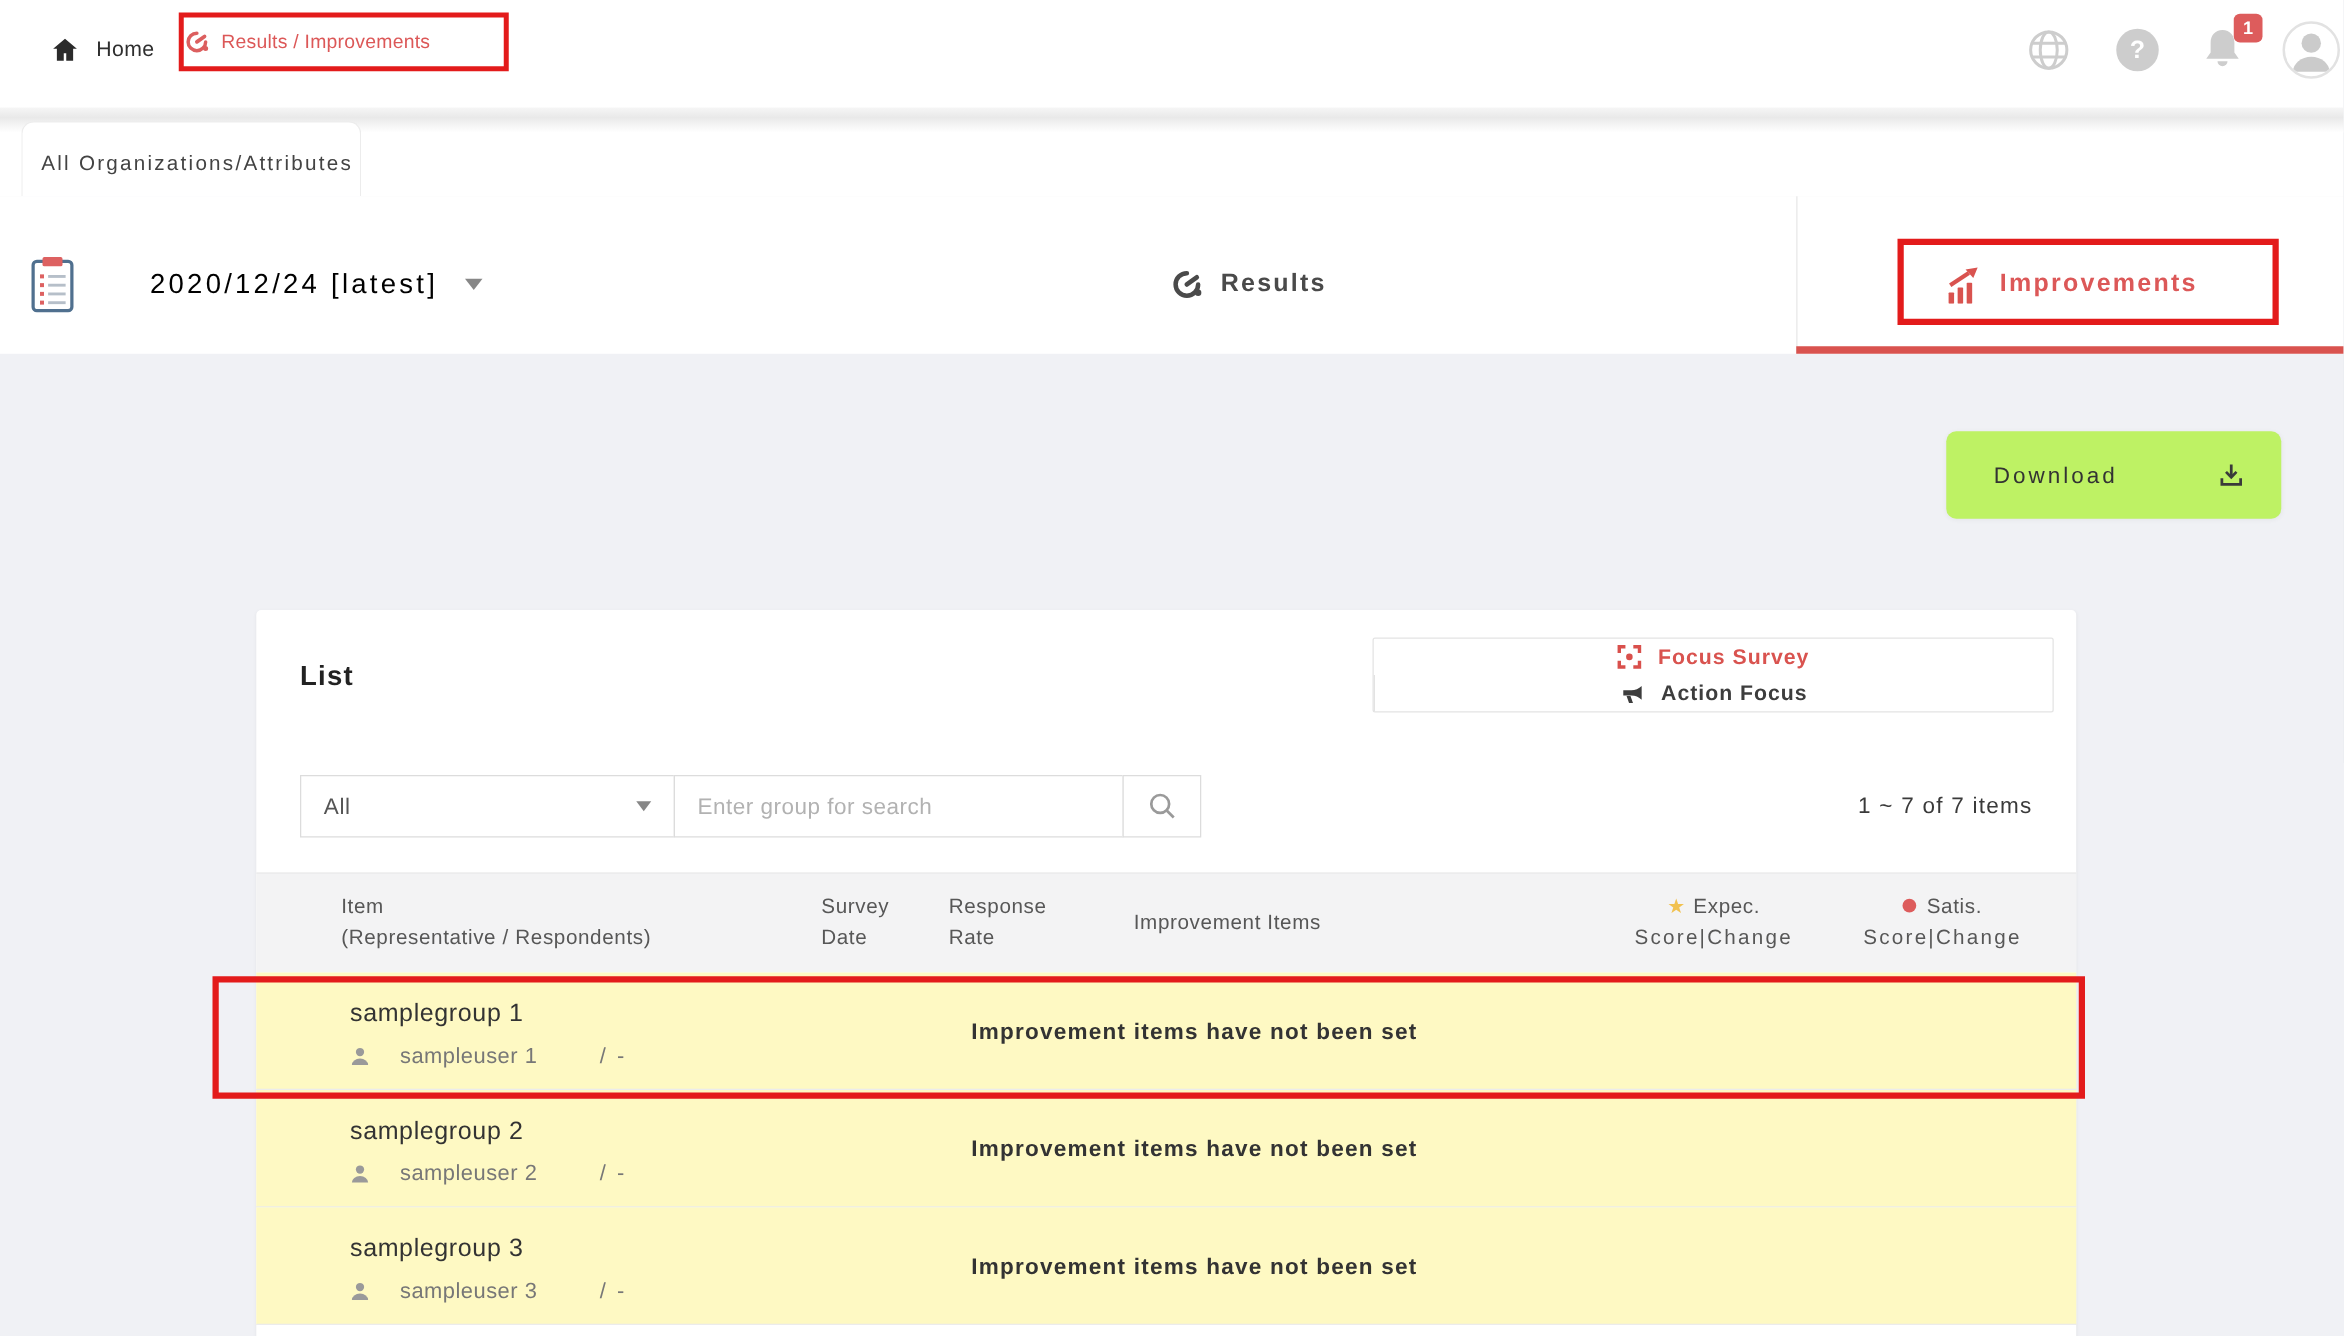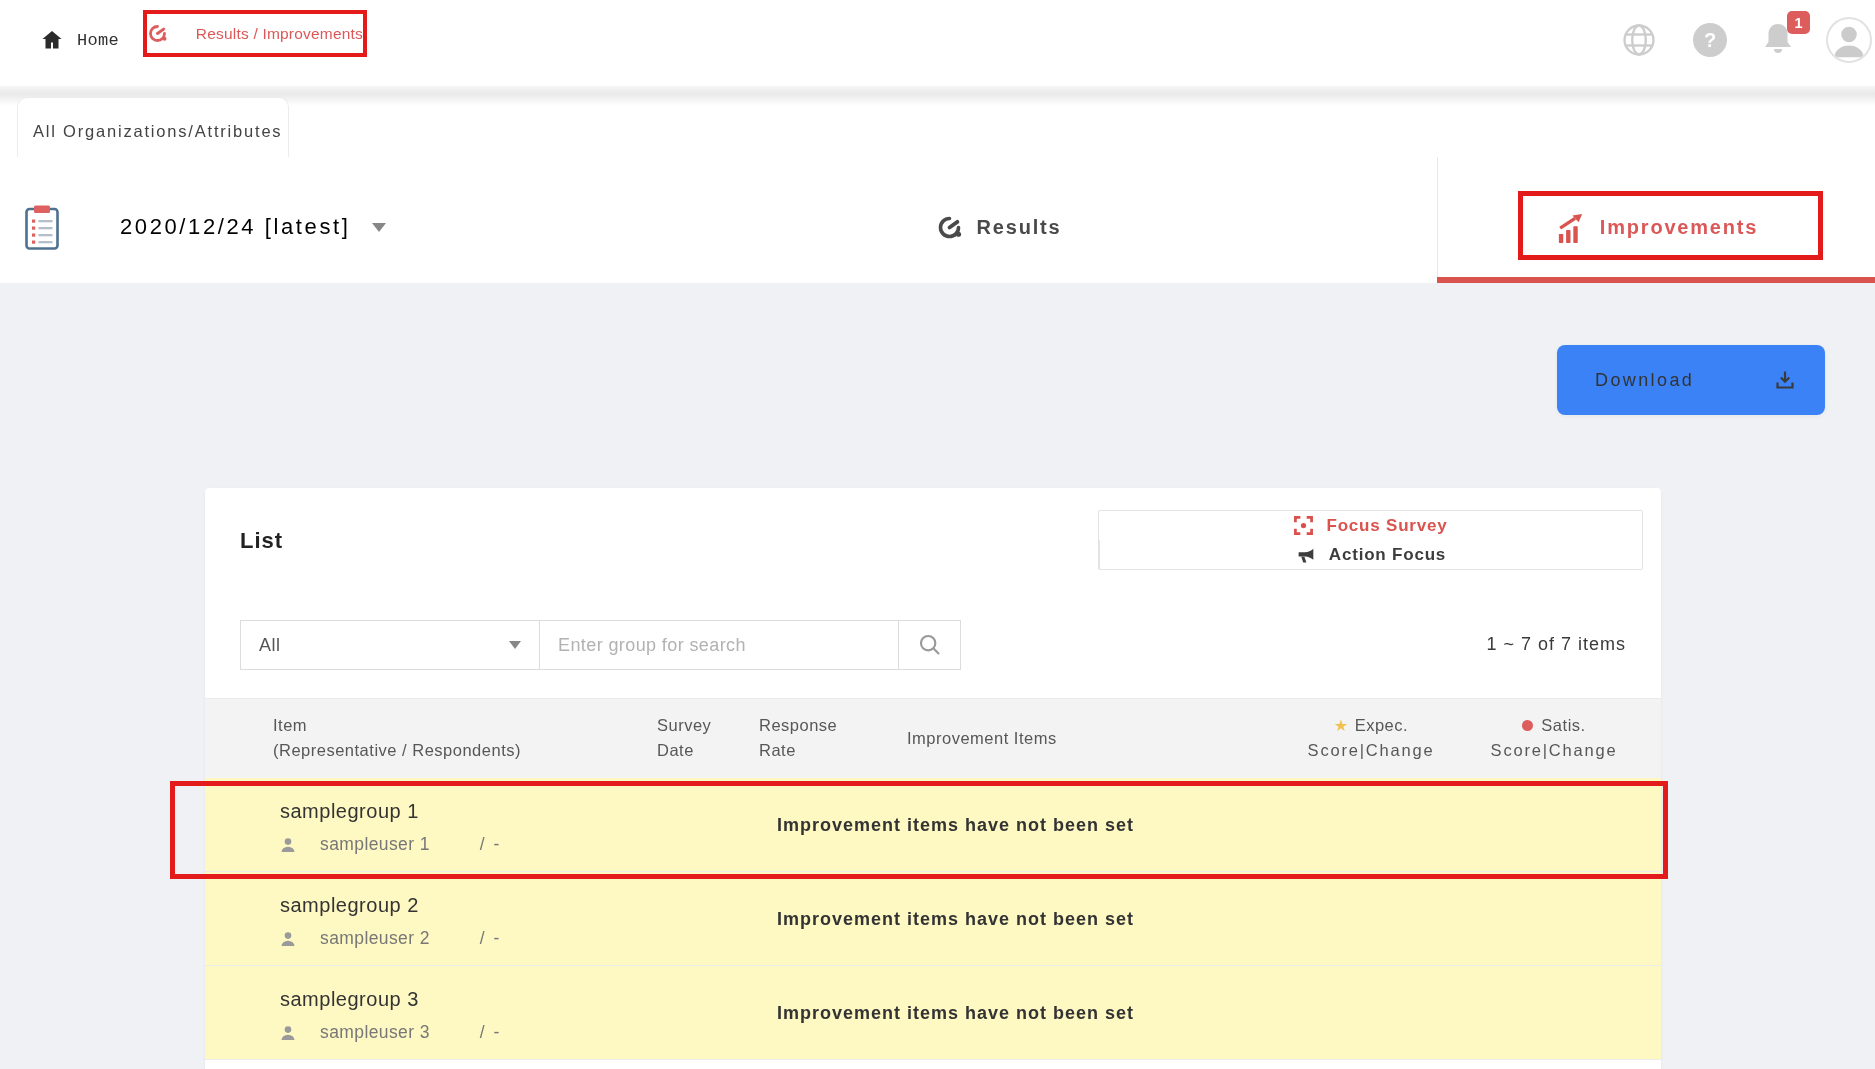--- a/index.html
+++ b/index.html
@@ -4,24 +4,24 @@
 <style>
   * { margin:0; padding:0; box-sizing:border-box; }
   html,body { background:#e9eaee; }
   body { font-family:"Liberation Sans", sans-serif; }
   .page { position:relative; width:1875px; height:1069px; overflow:hidden;
           background:var(--body_bg, #f0f1f5); }
 
   
   .hdr { position:absolute; left:0; top:0; width:1875px; height:80px; background:#fff; }
   .home { position:absolute; left:40px; top:0; height:80px; display:flex; align-items:center; gap:13px; cursor:pointer; }
-  .home-lbl { font-size:17px; color:#2f2f2f; letter-spacing:.3px;font-family:Liberation Mono, monospace; }
-  .nav-ri { position:absolute; left:143px; top:10px; width:224px; height:47px;
+  .home-lbl { font-size:17px; color:#2f2f2f; letter-spacing:.3px; }
+  .nav-ri { position:absolute; left:143px; top:10px; width:264px; height:47px;
             border:4px solid var(--accent_red,#e31b1b); display:flex; align-items:center;
-            justify-content:space-between; gap:9px; background:#fff; }
+            justify-content:flex-start; gap:9px; background:#fff; }
   .nav-ri span { font-size:15.5px; color:var(--salmon,#dc5f5f); letter-spacing:.2px; }
 
   .logo { position:absolute; left:922px; top:0; height:80px; display:flex; align-items:center; gap:13px; }
   .ring { position:relative; width:41px; height:41px; border-radius:50%;
           background:conic-gradient(from 215deg, #ea5514, #e60012 35%, #e60012 70%, #f08300 95%, #ea5514); }
   .ring::after { content:""; position:absolute; inset:11px; background:#fff; border-radius:50%; }
   .logo-txt { display:flex; flex-direction:column; }
   .logo-txt span { font-size:15.5px; font-weight:bold; color:var(--brand_red,#e60012);
                    letter-spacing:1px; line-height:18px; }
 
@@ -62,21 +62,21 @@
   .sel-div { position:absolute; left:1437px; top:0; width:1px; height:126px; background:#e8e8e8; }
   .tab-underline { position:absolute; left:1437px; top:120px; width:438px; height:6px;
                    background:var(--underline_red,#d9534f); }
 
   
   .annot { position:absolute; border:5px solid var(--accent_red,#e31b1b); pointer-events:none; z-index:60; }
   .annot-improve { left:1518px; top:191px; width:305px; height:69px; }
   .annot-row { left:170px; top:781px; width:1498px; height:98px; }
 
   
-  .dl-card { position:absolute; left:1557px; top:345px; width:268px; height:70px; background:#3b82f6;
+  .dl-card { position:absolute; left:1557px; top:345px; width:268px; height:70px; background:#bef264;
              border-radius:8px; box-shadow:0 1px 4px rgba(0,0,0,.05); display:flex; align-items:center;
              cursor:pointer; }
   .dl-lbl { margin-left:38px; font-size:18px; color:#333; letter-spacing:2.4px; }
   .dl-ic { position:absolute; right:28px; top:23px; }
 
   
   .card { position:absolute; left:205px; top:488px; width:1456px; height:610px; background:#fff;
           border-radius:4px; box-shadow:0 1px 3px rgba(0,0,0,.06); }
   .card-title { position:absolute; left:35px; top:40px; font-size:22px; font-weight:800; color:#222;
                 letter-spacing:1px; }

